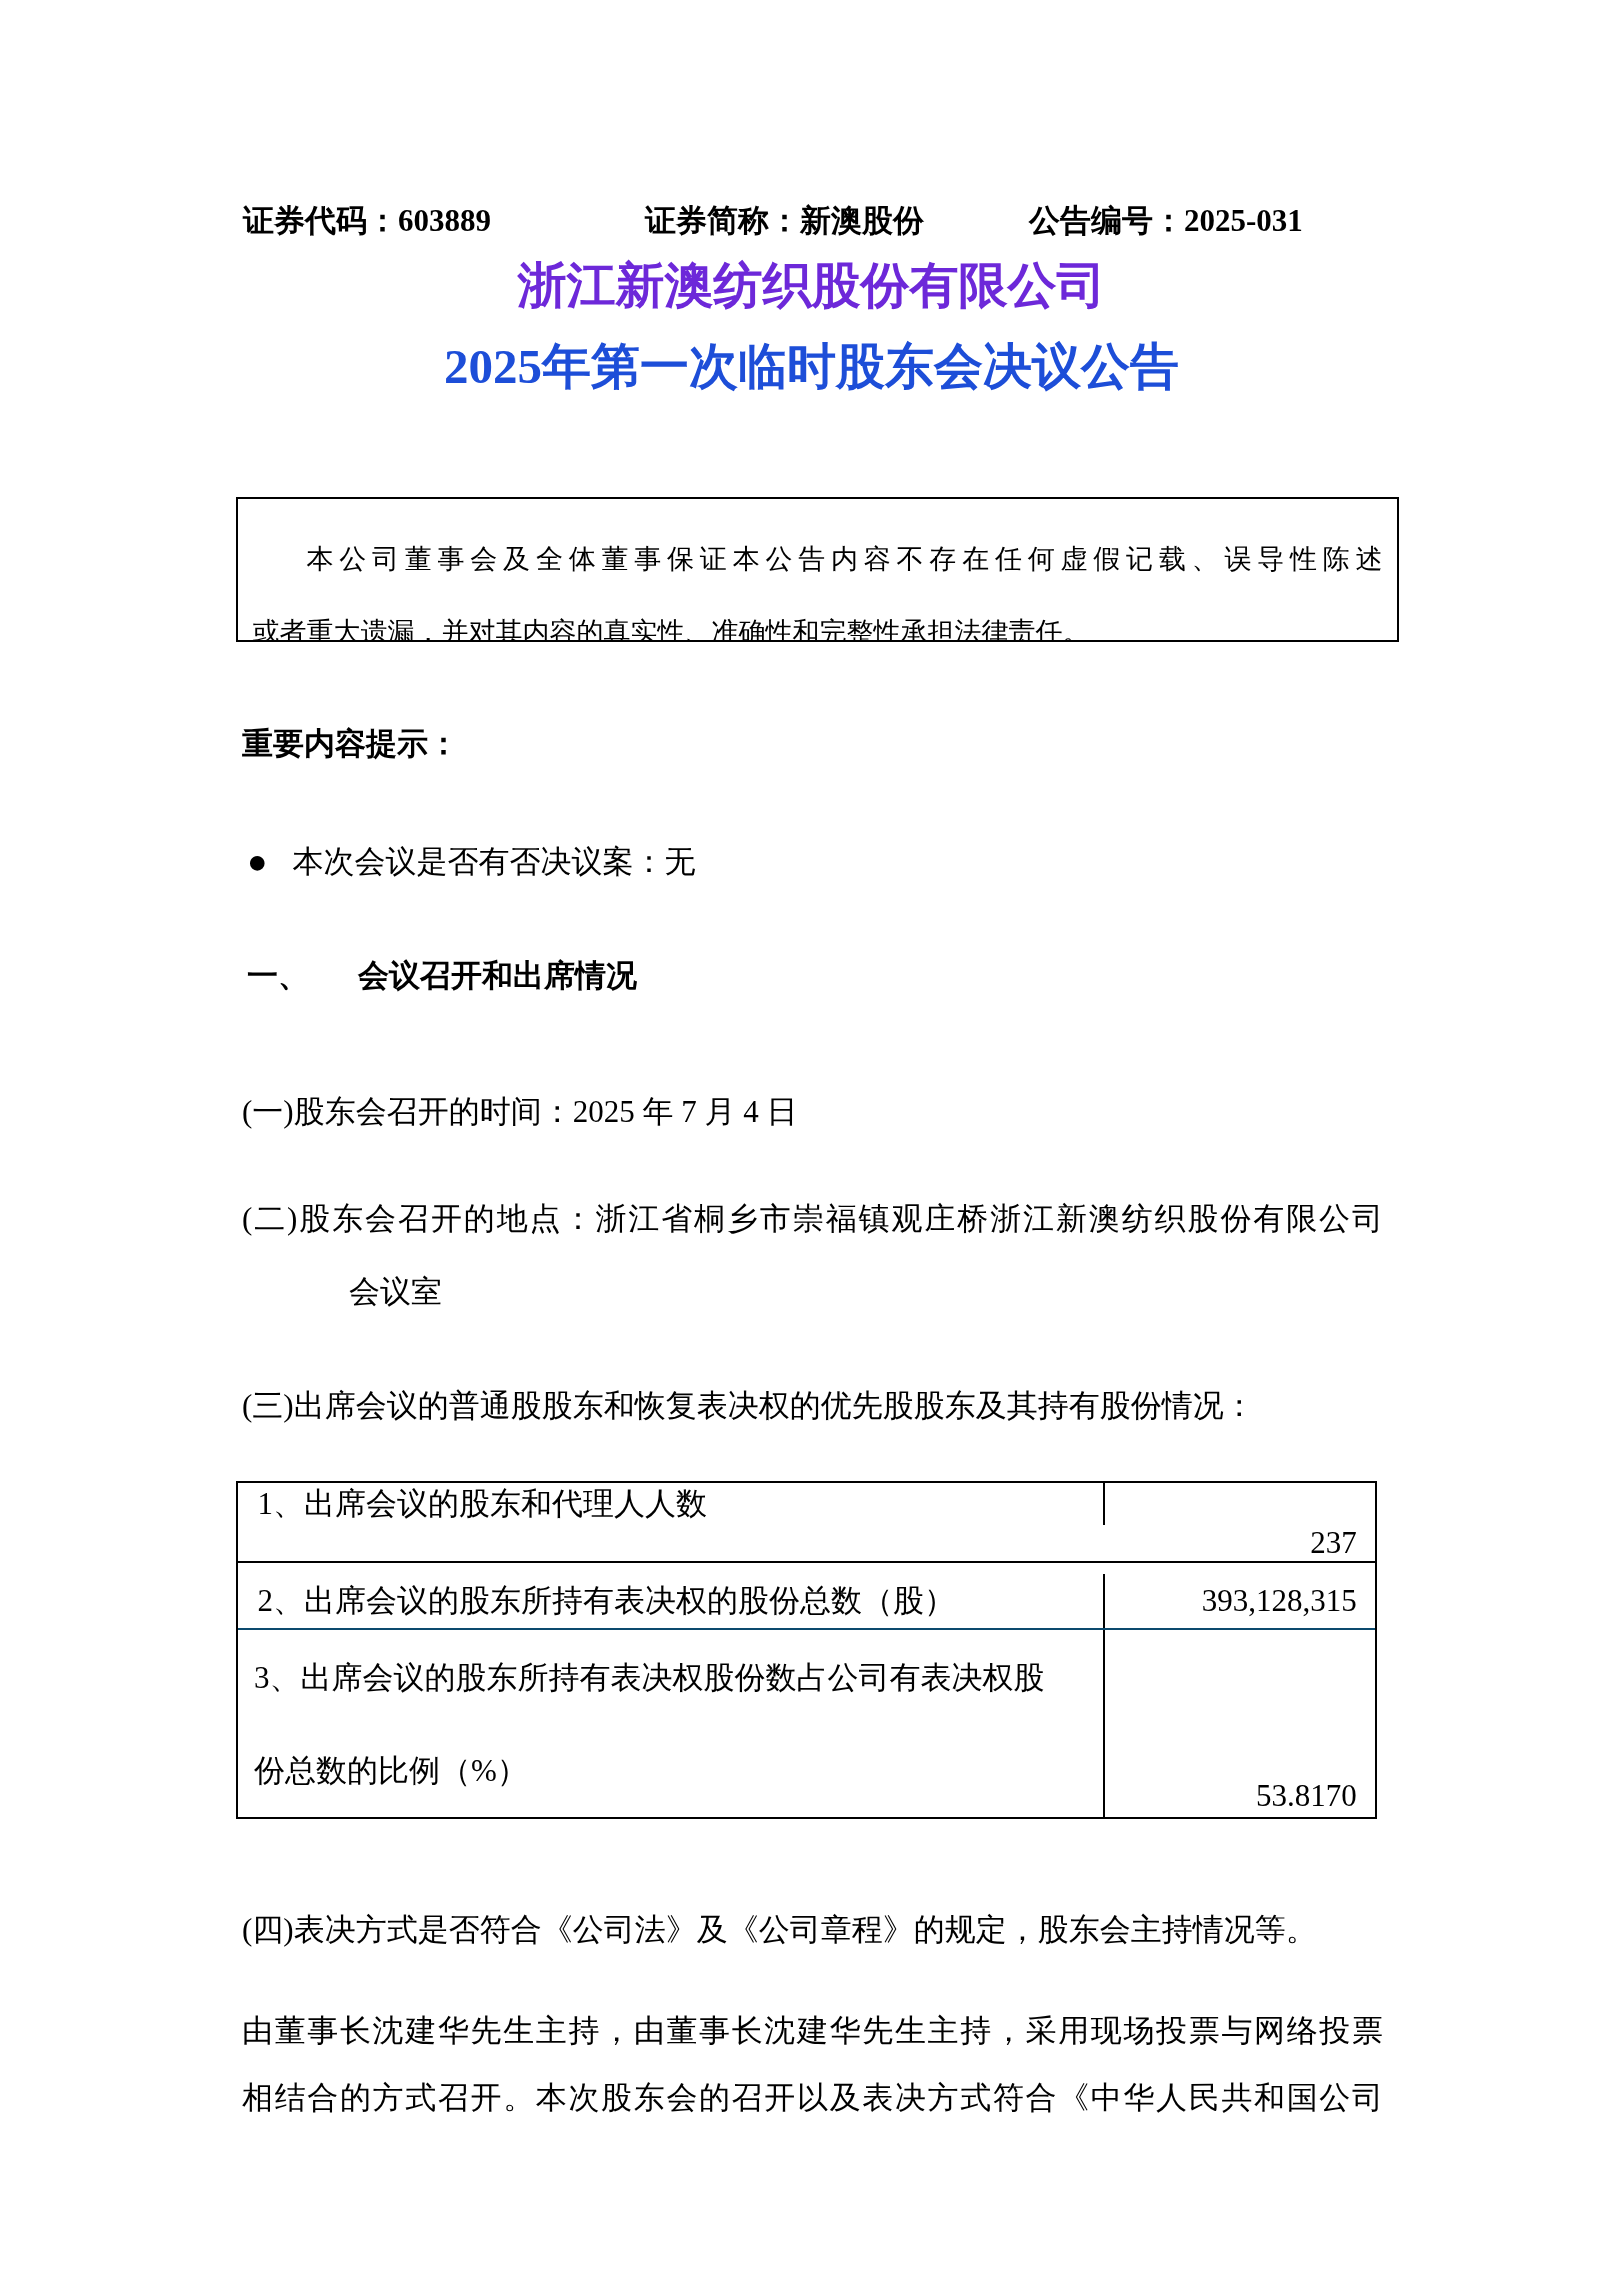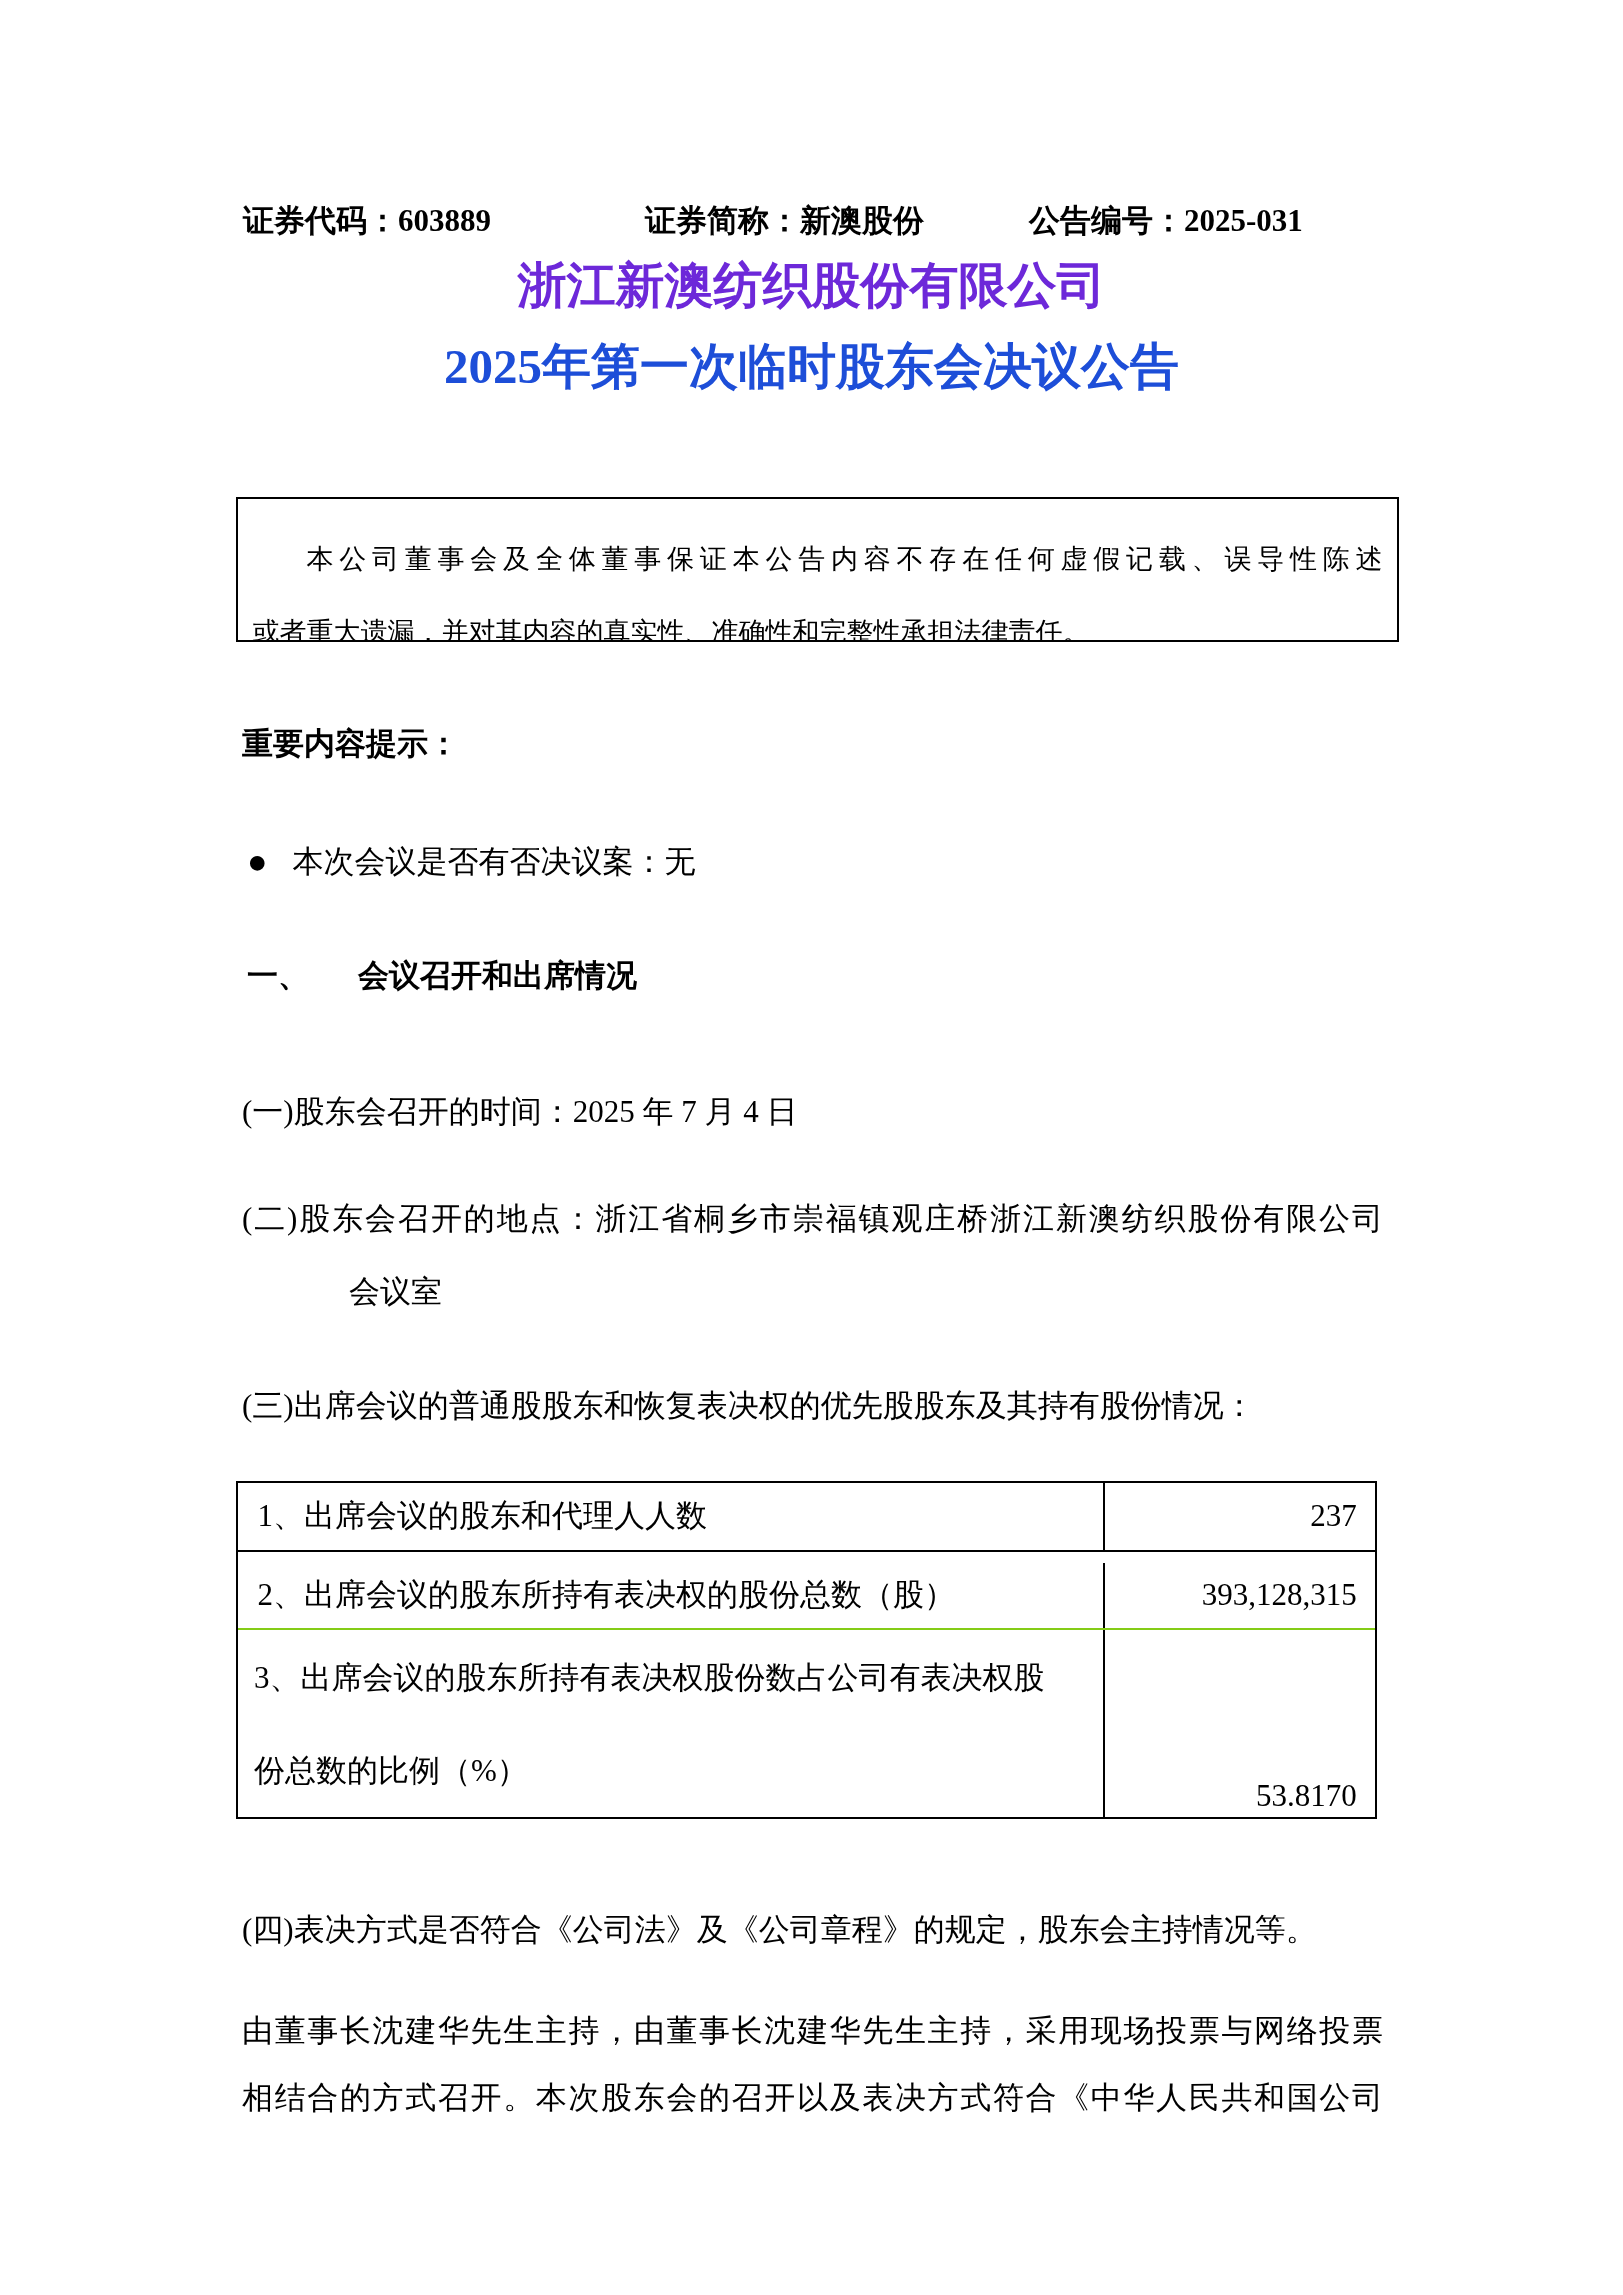--- a/index.html
+++ b/index.html
@@ -46,22 +46,22 @@
   .sec-title { margin-left: 49px; }
 
   
   .att-table {
     left: 236px; top: 1481px;
     width: 1141px; height: 338px;
     border: 2px solid #000000;
     display: flex; flex-direction: column;
   }
   .att-row { display: flex; width: 100%; }
-  .att-row-1 { height: 94px; border-bottom: 2px solid #000000; }
-  .att-row-2 { height: 92px; border-bottom: 2px solid #84cc16; margin-top: 11px; }
+  .att-row-1 { height: 94px; border-bottom: 2px solid #000000; flex-direction: column; }
+  .att-row-2 { height: 92px; border-bottom: 2px solid #0c4a6e; margin-top: 11px; }
   .att-row-3 { flex: 1; }
   .att-label {
     width: 867px; border-right: 2px solid #000000;
     padding-left: 19.6px; font-size: 31px;
     display: flex; flex-direction: column; justify-content: center;
     white-space: nowrap; overflow: hidden;
   }
   .att-value {
     flex: 1; padding-right: 18.3px; font-size: 31px;
     display: flex; align-items: center; justify-content: flex-end;

